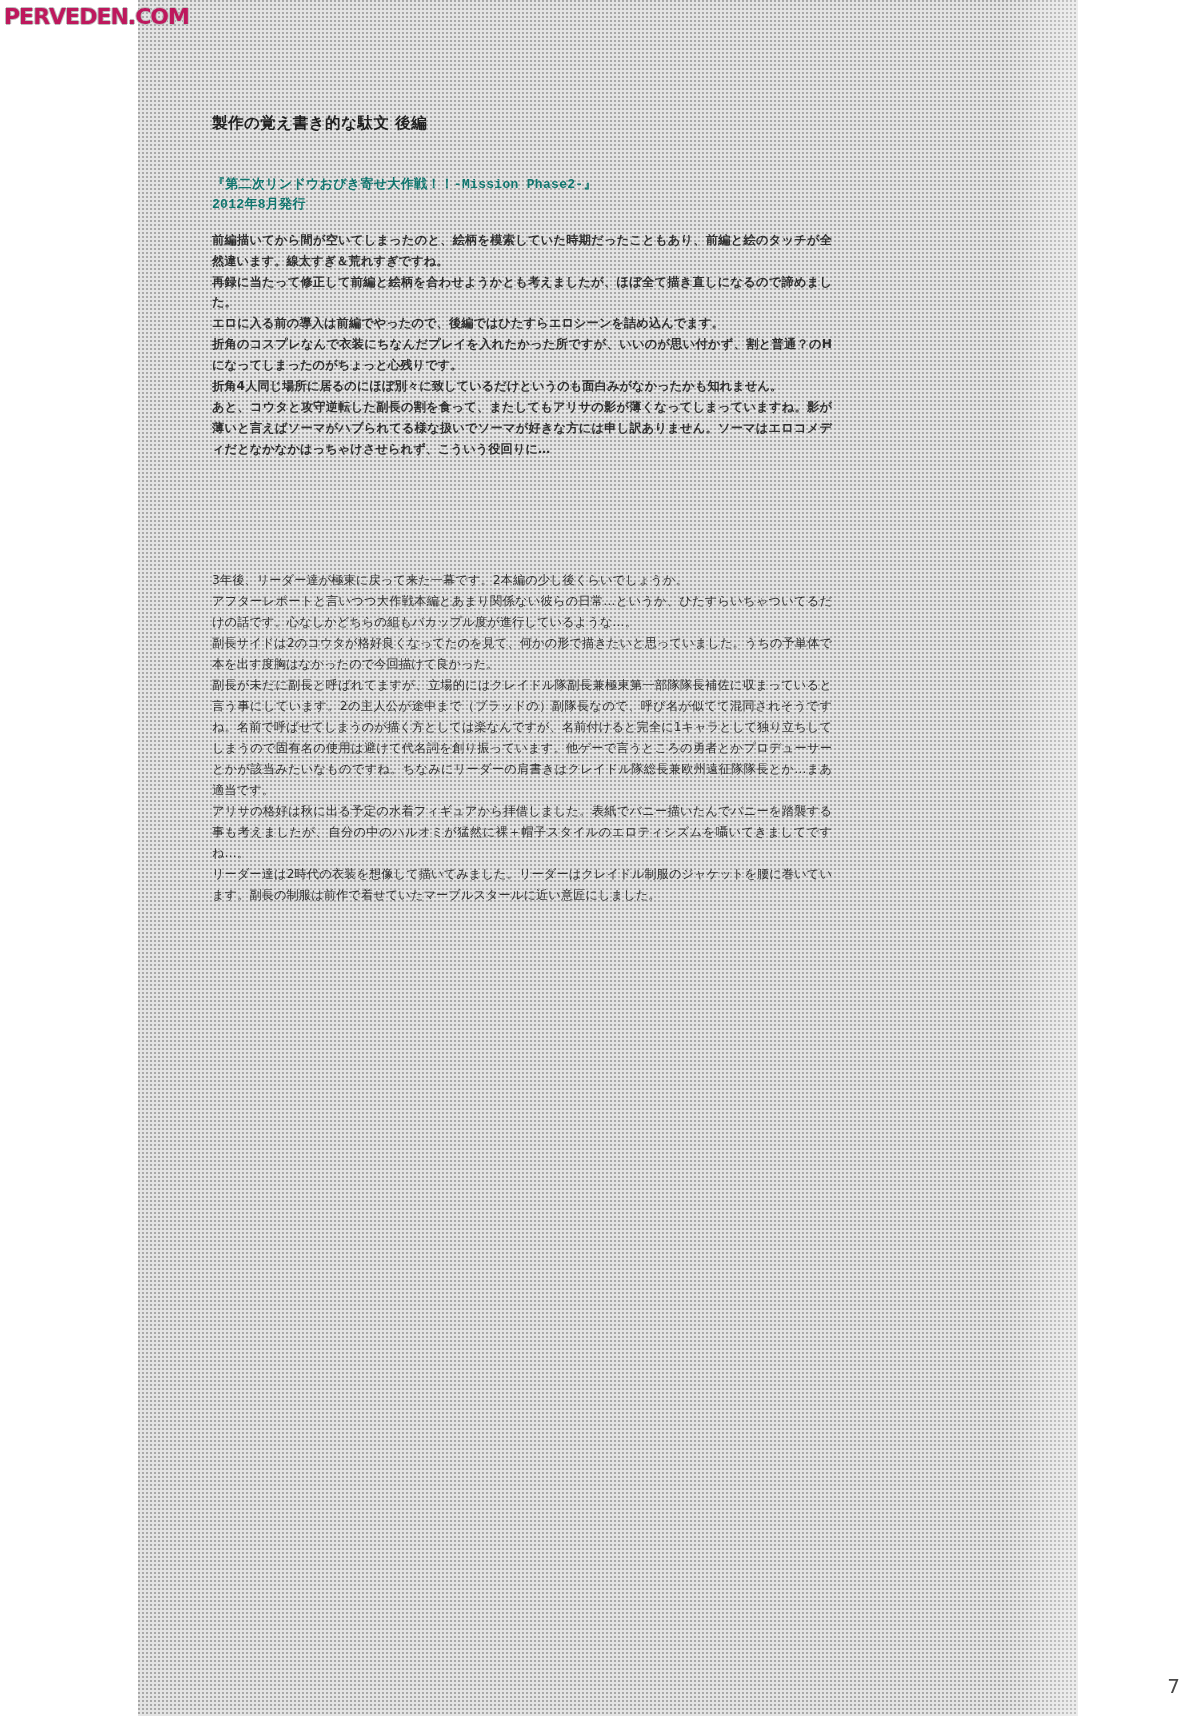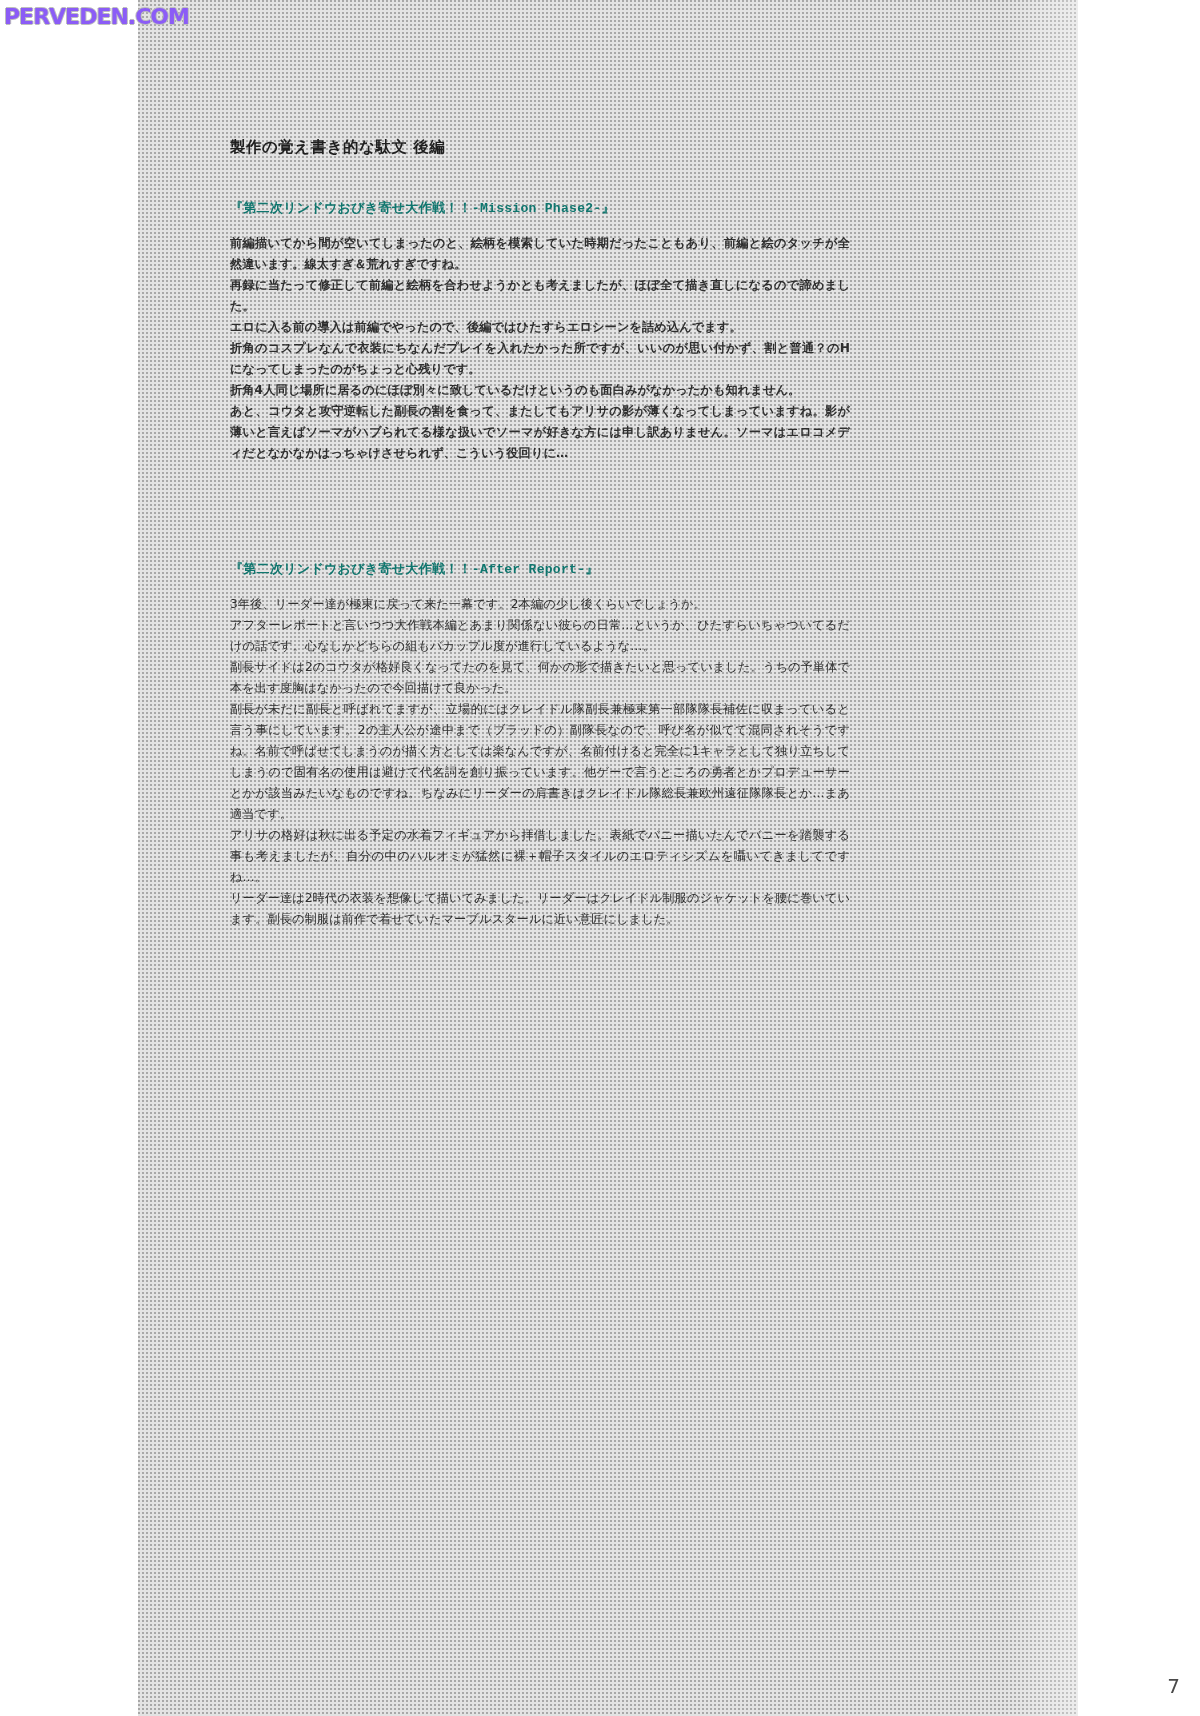--- a/index.html
+++ b/index.html
@@ -37,40 +37,39 @@
 
   
   #watermark {
     position: absolute;
     left: 4px;
     top: 4px;
     font-family: "DejaVu Sans", sans-serif;
     font-weight: bold;
     font-size: 22px;
     letter-spacing: -1px;
-    color: #8b5cf6;
+    color: #be185d;
     -webkit-text-stroke: 0px;
     text-shadow:
       1px 0 0 #bdbdbd,
       -1px 0 0 #bdbdbd,
       0 1px 0 #bdbdbd,
       0 -1px 0 #bdbdbd;
     white-space: nowrap;
     z-index: 40;
     user-select: none;
   }
 
   
   #content {
     position: absolute;
     left: 212px;
-    top: 136px;
+    top: 112px;
     width: 620px;
     color: #2a2a2a;
-    margin-left: 18px;
   }
 
   .sec-head {
     font-size: 15.5px;
     font-weight: bold;
     line-height: 1.5;
     color: #1f1f1f;
     margin: 0 0 40px 0;
     letter-spacing: 0.5px;
   }
@@ -115,36 +114,36 @@
 
 <div id="watermark">PERVEDEN.COM</div>
 
 <div id="content">
 
   <div class="sec-head">製作の覚え書き的な駄文 後編</div>
 
   <div>
     <div class="title">
       <span class="line">『第二次リンドウおびき寄せ大作戦！！-Mission Phase2-』</span>
+      <span class="line">2012年8月発行</span>
     </div>
     <div class="body">
       <p style="white-space: pre-wrap; font-weight: bold;">前編描いてから間が空いてしまったのと、絵柄を模索していた時期だったこともあり、前編と絵のタッチが全然違います。線太すぎ＆荒れすぎですね。
 再録に当たって修正して前編と絵柄を合わせようかとも考えましたが、ほぼ全て描き直しになるので諦めました。
 エロに入る前の導入は前編でやったので、後編ではひたすらエロシーンを詰め込んでます。
 折角のコスプレなんで衣装にちなんだプレイを入れたかった所ですが、いいのが思い付かず、割と普通？のHになってしまったのがちょっと心残りです。
 折角4人同じ場所に居るのにほぼ別々に致しているだけというのも面白みがなかったかも知れません。
 あと、コウタと攻守逆転した副長の割を食って、またしてもアリサの影が薄くなってしまっていますね。影が薄いと言えばソーマがハブられてる様な扱いでソーマが好きな方には申し訳ありません。ソーマはエロコメディだとなかなかはっちゃけさせられず、こういう役回りに…</p>
     </div>
   </div>
 
   <div class="spacer-lg"></div>
 
   <div>
     <div class="title">
-      <span class="line">『第二次リンドウおびき寄せ大作戦！！-After Report-』</span>
     </div>
     <div class="body">
       <p style="white-space: pre-wrap;">3年後、リーダー達が極東に戻って来た一幕です。2本編の少し後くらいでしょうか。
 アフターレポートと言いつつ大作戦本編とあまり関係ない彼らの日常…というか、ひたすらいちゃついてるだけの話です。心なしかどちらの組もバカップル度が進行しているような…。
 副長サイドは2のコウタが格好良くなってたのを見て、何かの形で描きたいと思っていました。うちの予単体で本を出す度胸はなかったので今回描けて良かった。
 副長が未だに副長と呼ばれてますが、立場的にはクレイドル隊副長兼極東第一部隊隊長補佐に収まっていると言う事にしています。2の主人公が途中まで（ブラッドの）副隊長なので、呼び名が似てて混同されそうですね。名前で呼ばせてしまうのが描く方としては楽なんですが、名前付けると完全に1キャラとして独り立ちしてしまうので固有名の使用は避けて代名詞を創り振っています。他ゲーで言うところの勇者とかプロデューサーとかが該当みたいなものですね。ちなみにリーダーの肩書きはクレイドル隊総長兼欧州遠征隊隊長とか…まあ適当です。
 アリサの格好は秋に出る予定の水着フィギュアから拝借しました。表紙でバニー描いたんでバニーを踏襲する事も考えましたが、自分の中のハルオミが猛然に裸＋帽子スタイルのエロティシズムを囁いてきましてですね…。
 リーダー達は2時代の衣装を想像して描いてみました。リーダーはクレイドル制服のジャケットを腰に巻いています。副長の制服は前作で着せていたマーブルスタールに近い意匠にしました。</p>
     </div>
   </div>

